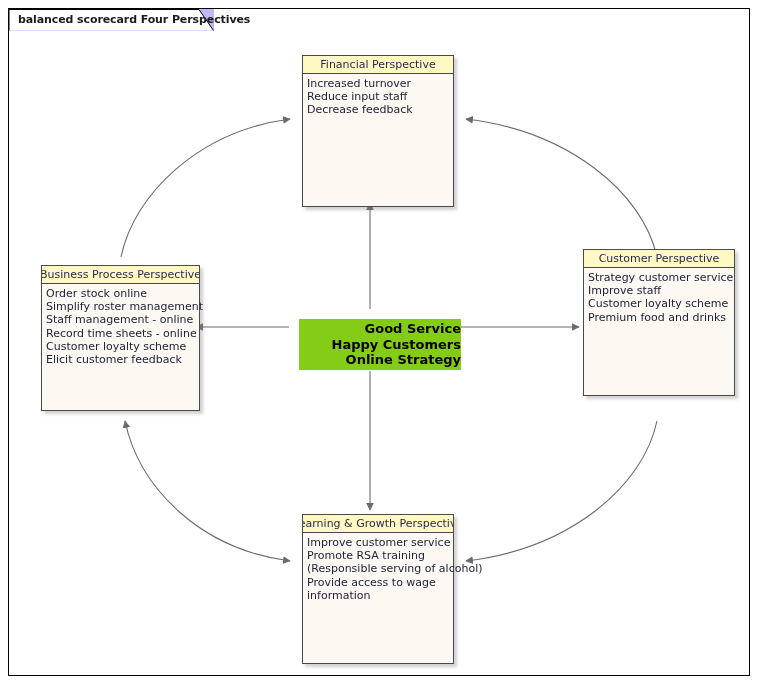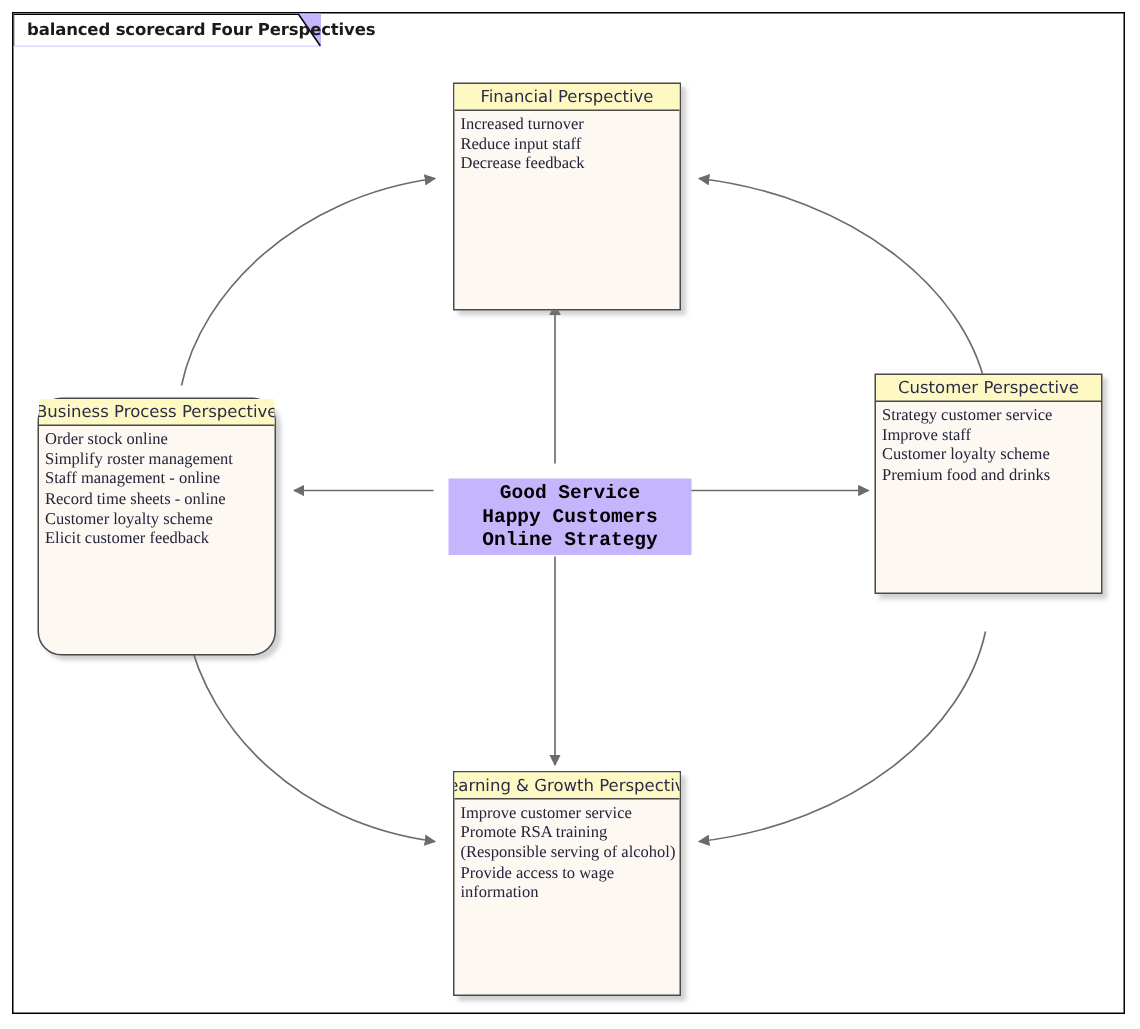--- a/index.html
+++ b/index.html
@@ -87,39 +87,37 @@
     overflow: hidden;
   }
   .node-body {
     padding: 3px 0 0 4px;
   }
   .node-body .line {
     font-size: 11px;
     line-height: 13.2px;
     color: #23233a;
     white-space: nowrap;
-    font-family: Liberation Serif, serif;
   }
 
   #node-financial { left: 293px; top: 46px; width: 152px; height: 152px; }
-  #node-business  { left: 16px;  top: 256px; width: 159px; height: 172px; border-radius: 16px; }
+  #node-business  { left: 32px;  top: 256px; width: 159px; height: 146px; }
   #node-customer  { left: 574px; top: 240px; width: 152px; height: 147px; }
   #node-learning  { left: 293px; top: 505px; width: 152px; height: 150px; }
 
   
   #center-label {
     position: absolute;
     left: 290px;
     top: 310px;
     width: 162px;
-    text-align: center;
+    text-align: right;
     z-index: 15;
-    background: #c4b5fd;
+    background: #84cc16;
     padding: 2px 0;
-    font-family: Liberation Mono, monospace;
   }
   #center-label .cline {
     font-size: 13px;
     font-weight: bold;
     line-height: 15.5px;
     color: #000000;
     white-space: nowrap;
   }
 </style>
 </head>

